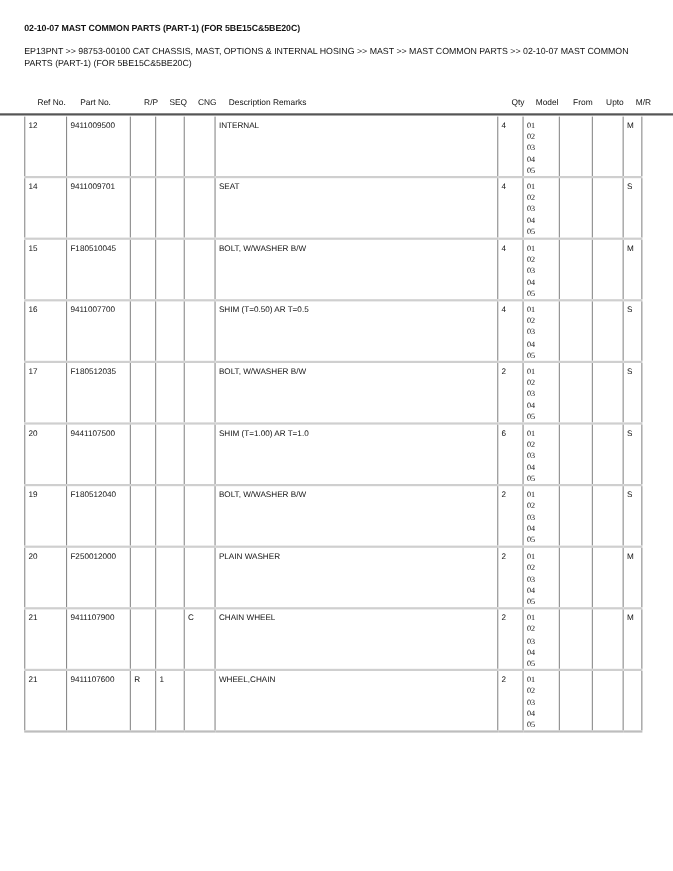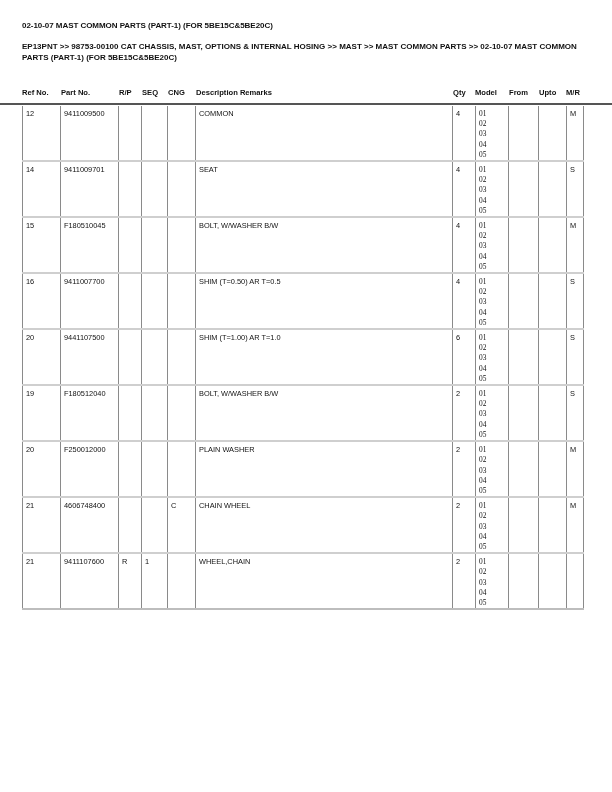--- a/index.html
+++ b/index.html
@@ -1,20 +1,20 @@
 <!DOCTYPE html>
 <html><head>
 <meta charset="utf-8">
 <style>
   html, body { margin: 0; padding: 0; background: #ffffff; }
   body { width: 612px; height: 792px; position: relative; overflow: hidden;
          font-family: "Liberation Sans", sans-serif; color: #111; }
   .title { position: absolute; left: 22px; top: 21px; font-size: 8px; font-weight: bold; letter-spacing: -0.05px; }
-  .breadcrumb { position: absolute; left: 22px; top: 42px; width: 570px; font-size: 8px; font-weight: bold; line-height: 10.5px; }
-  .hdr { position: absolute; left: 0; top: 88px; width: 592px; height: 12px; font-size: 7.6px; font-weight: bold; }
+  .breadcrumb { position: absolute; left: 22px; top: 42px; width: 570px; font-size: 8px; font-weight: normal; line-height: 10.5px; }
+  .hdr { position: absolute; left: 12px; top: 88px; width: 592px; height: 12px; font-size: 7.6px; font-weight: normal; }
   .hdr span { position: absolute; top: 0; white-space: nowrap; }
   .hdr-line { position: absolute; left: 0; top: 103px; width: 612px; height: 2px; background: #555; }
   table { position: absolute; left: 22px; top: 106px; border-collapse: collapse; table-layout: fixed; }
   td { border-left: 1px solid #8a8a8a; border-right: 1px solid #8a8a8a; border-bottom: 2px solid #cfcfcf;
        vertical-align: top; font-size: 7.4px; padding: 3px 3px 0 3px; height: 52px; line-height: 10.2px; box-sizing: border-box; }
   tr:last-child td { border-bottom: 2px solid #bdbdbd; }
   .models div { line-height: 10.2px; font-family: Liberation Serif, serif; }
 </style>
 </head>
 <body>
@@ -51,21 +51,21 @@
       <col style="width:28px">
       <col style="width:17px">
   </colgroup>
   <tbody id="rows">
       <tr>
         <td>12</td>
         <td>9411009500</td>
         <td></td>
         <td></td>
         <td></td>
-        <td>COMMON</td>
+        <td>INTERNAL</td>
         <td>4</td>
         <td class="models">
           <div>01</div>
           <div>02</div>
           <div>03</div>
           <div>04</div>
           <div>05</div>
         </td>
         <td></td>
         <td></td>
@@ -122,20 +122,39 @@
           <div>02</div>
           <div>03</div>
           <div>04</div>
           <div>05</div>
         </td>
         <td></td>
         <td></td>
         <td>S</td>
       </tr>
       <tr>
+        <td>17</td>
+        <td>F180512035</td>
+        <td></td>
+        <td></td>
+        <td></td>
+        <td>BOLT, W/WASHER B/W</td>
+        <td>2</td>
+        <td class="models">
+          <div>01</div>
+          <div>02</div>
+          <div>03</div>
+          <div>04</div>
+          <div>05</div>
+        </td>
+        <td></td>
+        <td></td>
+        <td>S</td>
+      </tr>
+      <tr>
         <td>20</td>
         <td>9441107500</td>
         <td></td>
         <td></td>
         <td></td>
         <td>SHIM (T=1.00) AR T=1.0</td>
         <td>6</td>
         <td class="models">
           <div>01</div>
           <div>02</div>
@@ -180,21 +199,21 @@
           <div>03</div>
           <div>04</div>
           <div>05</div>
         </td>
         <td></td>
         <td></td>
         <td>M</td>
       </tr>
       <tr>
         <td>21</td>
-        <td>4606748400</td>
+        <td>9411107900</td>
         <td></td>
         <td></td>
         <td>C</td>
         <td>CHAIN WHEEL</td>
         <td>2</td>
         <td class="models">
           <div>01</div>
           <div>02</div>
           <div>03</div>
           <div>04</div>

